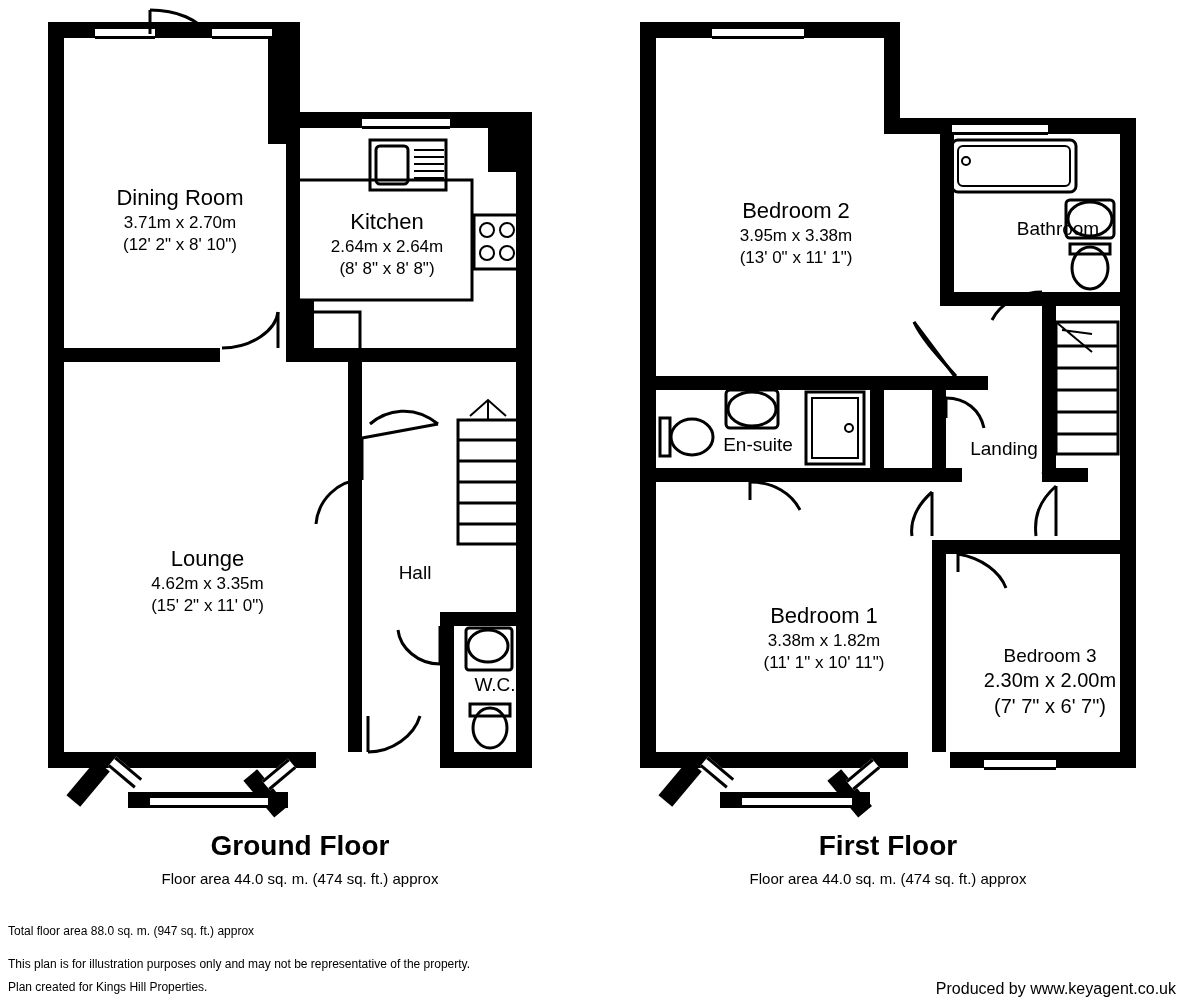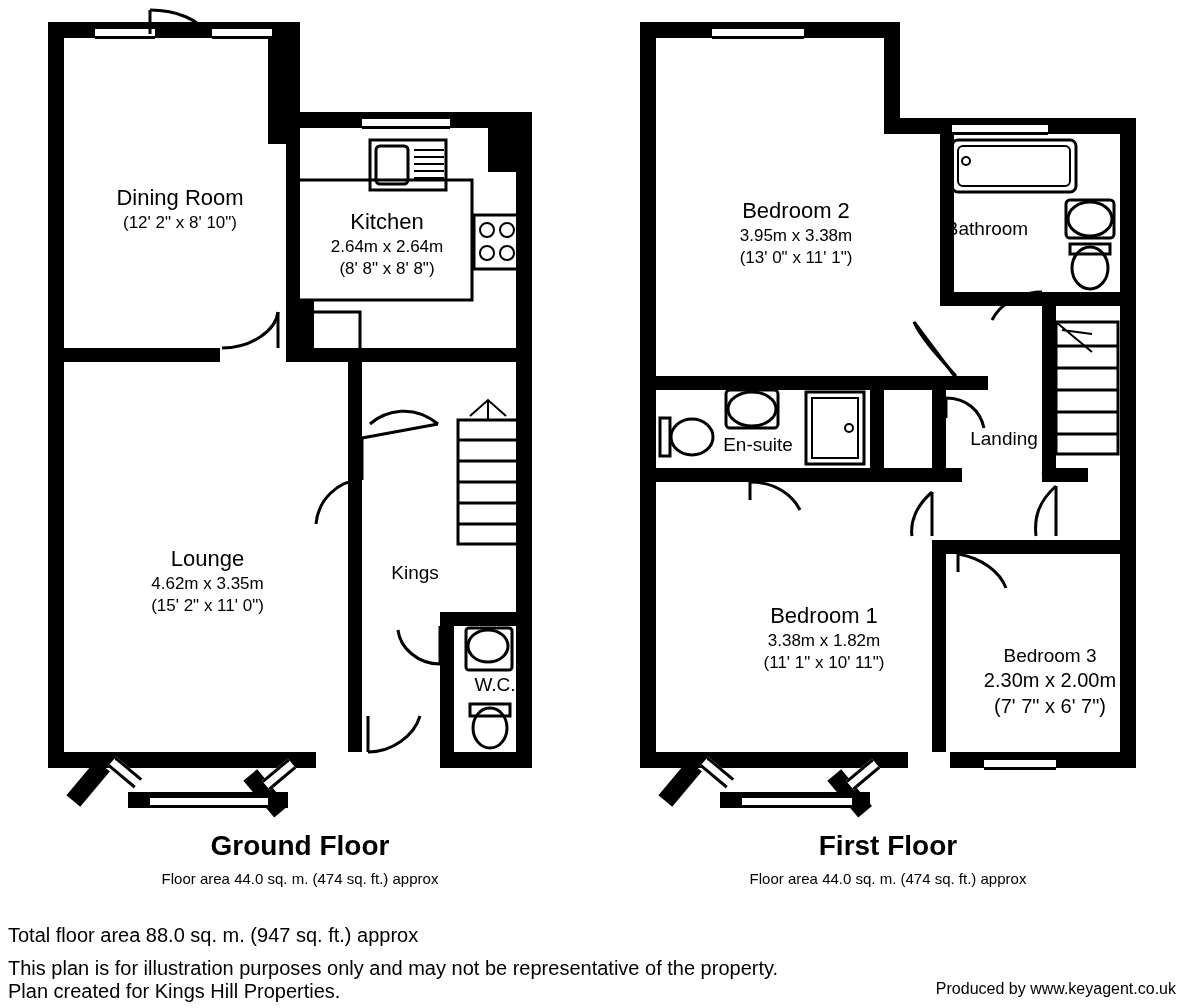--- a/index.html
+++ b/index.html
@@ -14,21 +14,21 @@
   .stage{position:absolute;left:0;top:0;width:1184px;height:1008px;}
   .wall{position:absolute;background:#000;}
   .room-label{position:absolute;text-align:center;line-height:1.28;white-space:nowrap;}
   .room-label .name{font-size:22px;}
   .room-label .dim{font-size:17px;}
   .room-label.small .name{font-size:19px;}
   .room-label.small .dim{font-size:20px;}
   .plain-label{position:absolute;font-size:19px;text-align:center;white-space:nowrap;}
   .floor-title{position:absolute;font-size:28px;font-weight:bold;text-align:center;white-space:nowrap;}
   .floor-area{position:absolute;font-size:15px;text-align:center;white-space:nowrap;}
-  .footer-line{position:absolute;font-size:20px;white-space:nowrap;}
+  .footer-line{position:absolute;font-size:12px;white-space:nowrap;}
   .footer-right{position:absolute;font-size:16px;white-space:nowrap;text-align:right;}
   .win{position:absolute;background:#fff;border-top:3px solid #000;border-bottom:3px solid #000;}
   .svgl{position:absolute;left:0;top:0;width:1184px;height:1008px;pointer-events:none;}
 </style>
 </head>
 <body>
 
 <div class="stage">
 
   <div>
@@ -107,36 +107,37 @@
       <line x1="150" y1="10" x2="150" y2="34" stroke="#000" stroke-width="3"></line>
 
       <ellipse cx="488" cy="646" rx="20" ry="16" fill="none" stroke="#000" stroke-width="3"></ellipse>
       <rect x="466" y="628" width="46" height="42" fill="none" stroke="#000" stroke-width="3" rx="3"></rect>
       <rect x="470" y="704" width="40" height="12" fill="none" stroke="#000" stroke-width="3"></rect>
       <ellipse cx="490" cy="728" rx="17" ry="20" fill="none" stroke="#000" stroke-width="3"></ellipse>
     </svg>
 
     <div class="room-label" style="left:70px;top:184px;width:220px;">
       <div class="name">Dining Room</div>
+      <div class="dim">3.71m x 2.70m</div>
       <div class="dim">(12' 2" x 8' 10")</div>
     </div>
 
     <div class="room-label" style="left:282px;top:208px;width:210px;">
       <div class="name">Kitchen</div>
       <div class="dim">2.64m x 2.64m</div>
       <div class="dim">(8' 8" x 8' 8")</div>
     </div>
 
     <div class="room-label" style="left:95px;top:545px;width:225px;">
       <div class="name">Lounge</div>
       <div class="dim">4.62m x 3.35m</div>
       <div class="dim">(15' 2" x 11' 0")</div>
     </div>
 
-    <div class="plain-label" style="left:370px;top:562px;width:90px;">Kings</div>
+    <div class="plain-label" style="left:370px;top:562px;width:90px;">Hall</div>
     <div class="plain-label" style="left:450px;top:674px;width:90px;">W.C.</div>
 
     <div class="floor-title" style="left:90px;top:830px;width:420px;">Ground Floor</div>
     <div class="floor-area" style="left:90px;top:870px;width:420px;">Floor area 44.0 sq. m. (474 sq. ft.) approx</div>
   </div>
 
   <div>
 
     <div class="wall" style="left:640px;top:22px;width:16px;height:746px;"></div>
     <div class="wall" style="left:640px;top:22px;width:260px;height:16px;"></div>
@@ -220,23 +221,23 @@
     <div class="wall" style="left:946px;top:376px;width:42px;height:14px;"></div>
     <div class="wall" style="left:932px;top:468px;width:30px;height:14px;"></div>
     <div class="wall" style="left:1042px;top:468px;width:46px;height:14px;"></div>
 
     <div class="room-label" style="left:688px;top:197px;width:216px;">
       <div class="name">Bedroom 2</div>
       <div class="dim">3.95m x 3.38m</div>
       <div class="dim">(13' 0" x 11' 1")</div>
     </div>
 
-    <div class="plain-label" style="left:927px;top:218px;width:120px;">Bathroom</div>
+    <div class="plain-label" style="left:998px;top:218px;width:120px;">Bathroom</div>
     <div class="plain-label" style="left:700px;top:434px;width:116px;">En-suite</div>
-    <div class="plain-label" style="left:952px;top:428px;width:104px;">Landing</div>
+    <div class="plain-label" style="left:952px;top:438px;width:104px;">Landing</div>
 
     <div class="room-label" style="left:716px;top:602px;width:216px;">
       <div class="name">Bedroom 1</div>
       <div class="dim">3.38m x 1.82m</div>
       <div class="dim">(11' 1" x 10' 11")</div>
     </div>
 
     <div class="room-label small" style="left:960px;top:644px;width:180px;">
       <div class="name">Bedroom 3</div>
       <div class="dim">2.30m x 2.00m</div>

